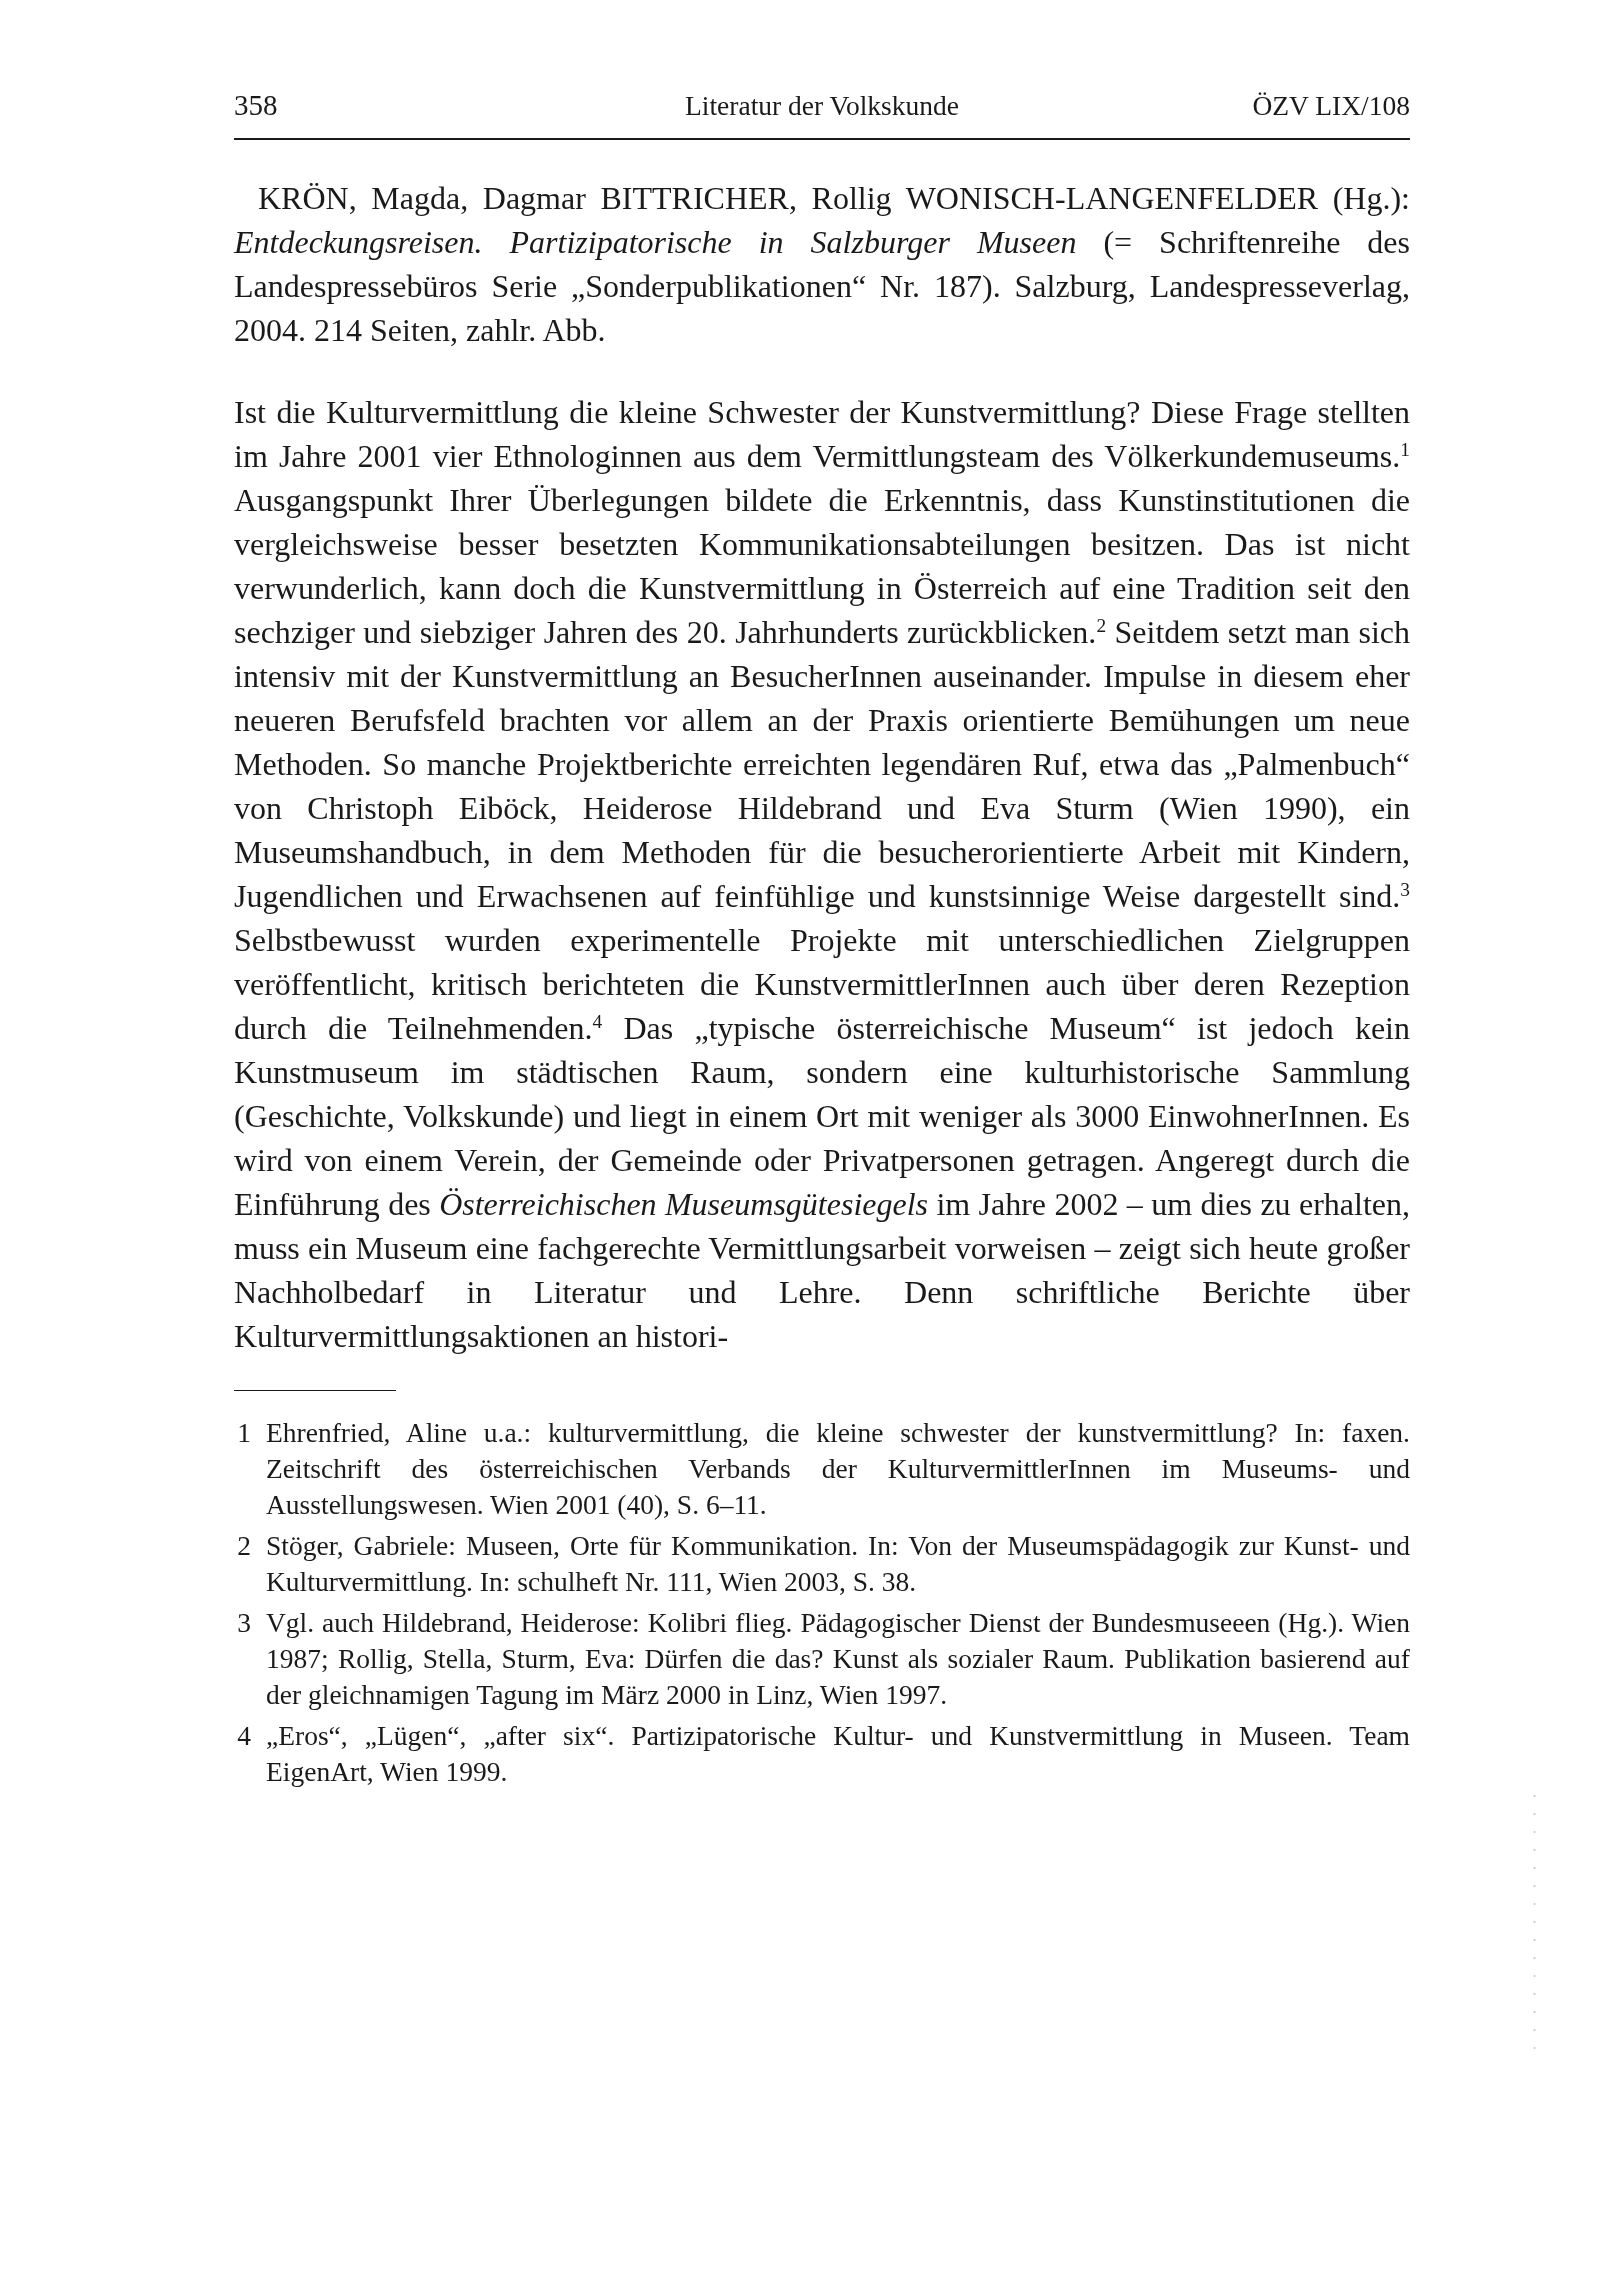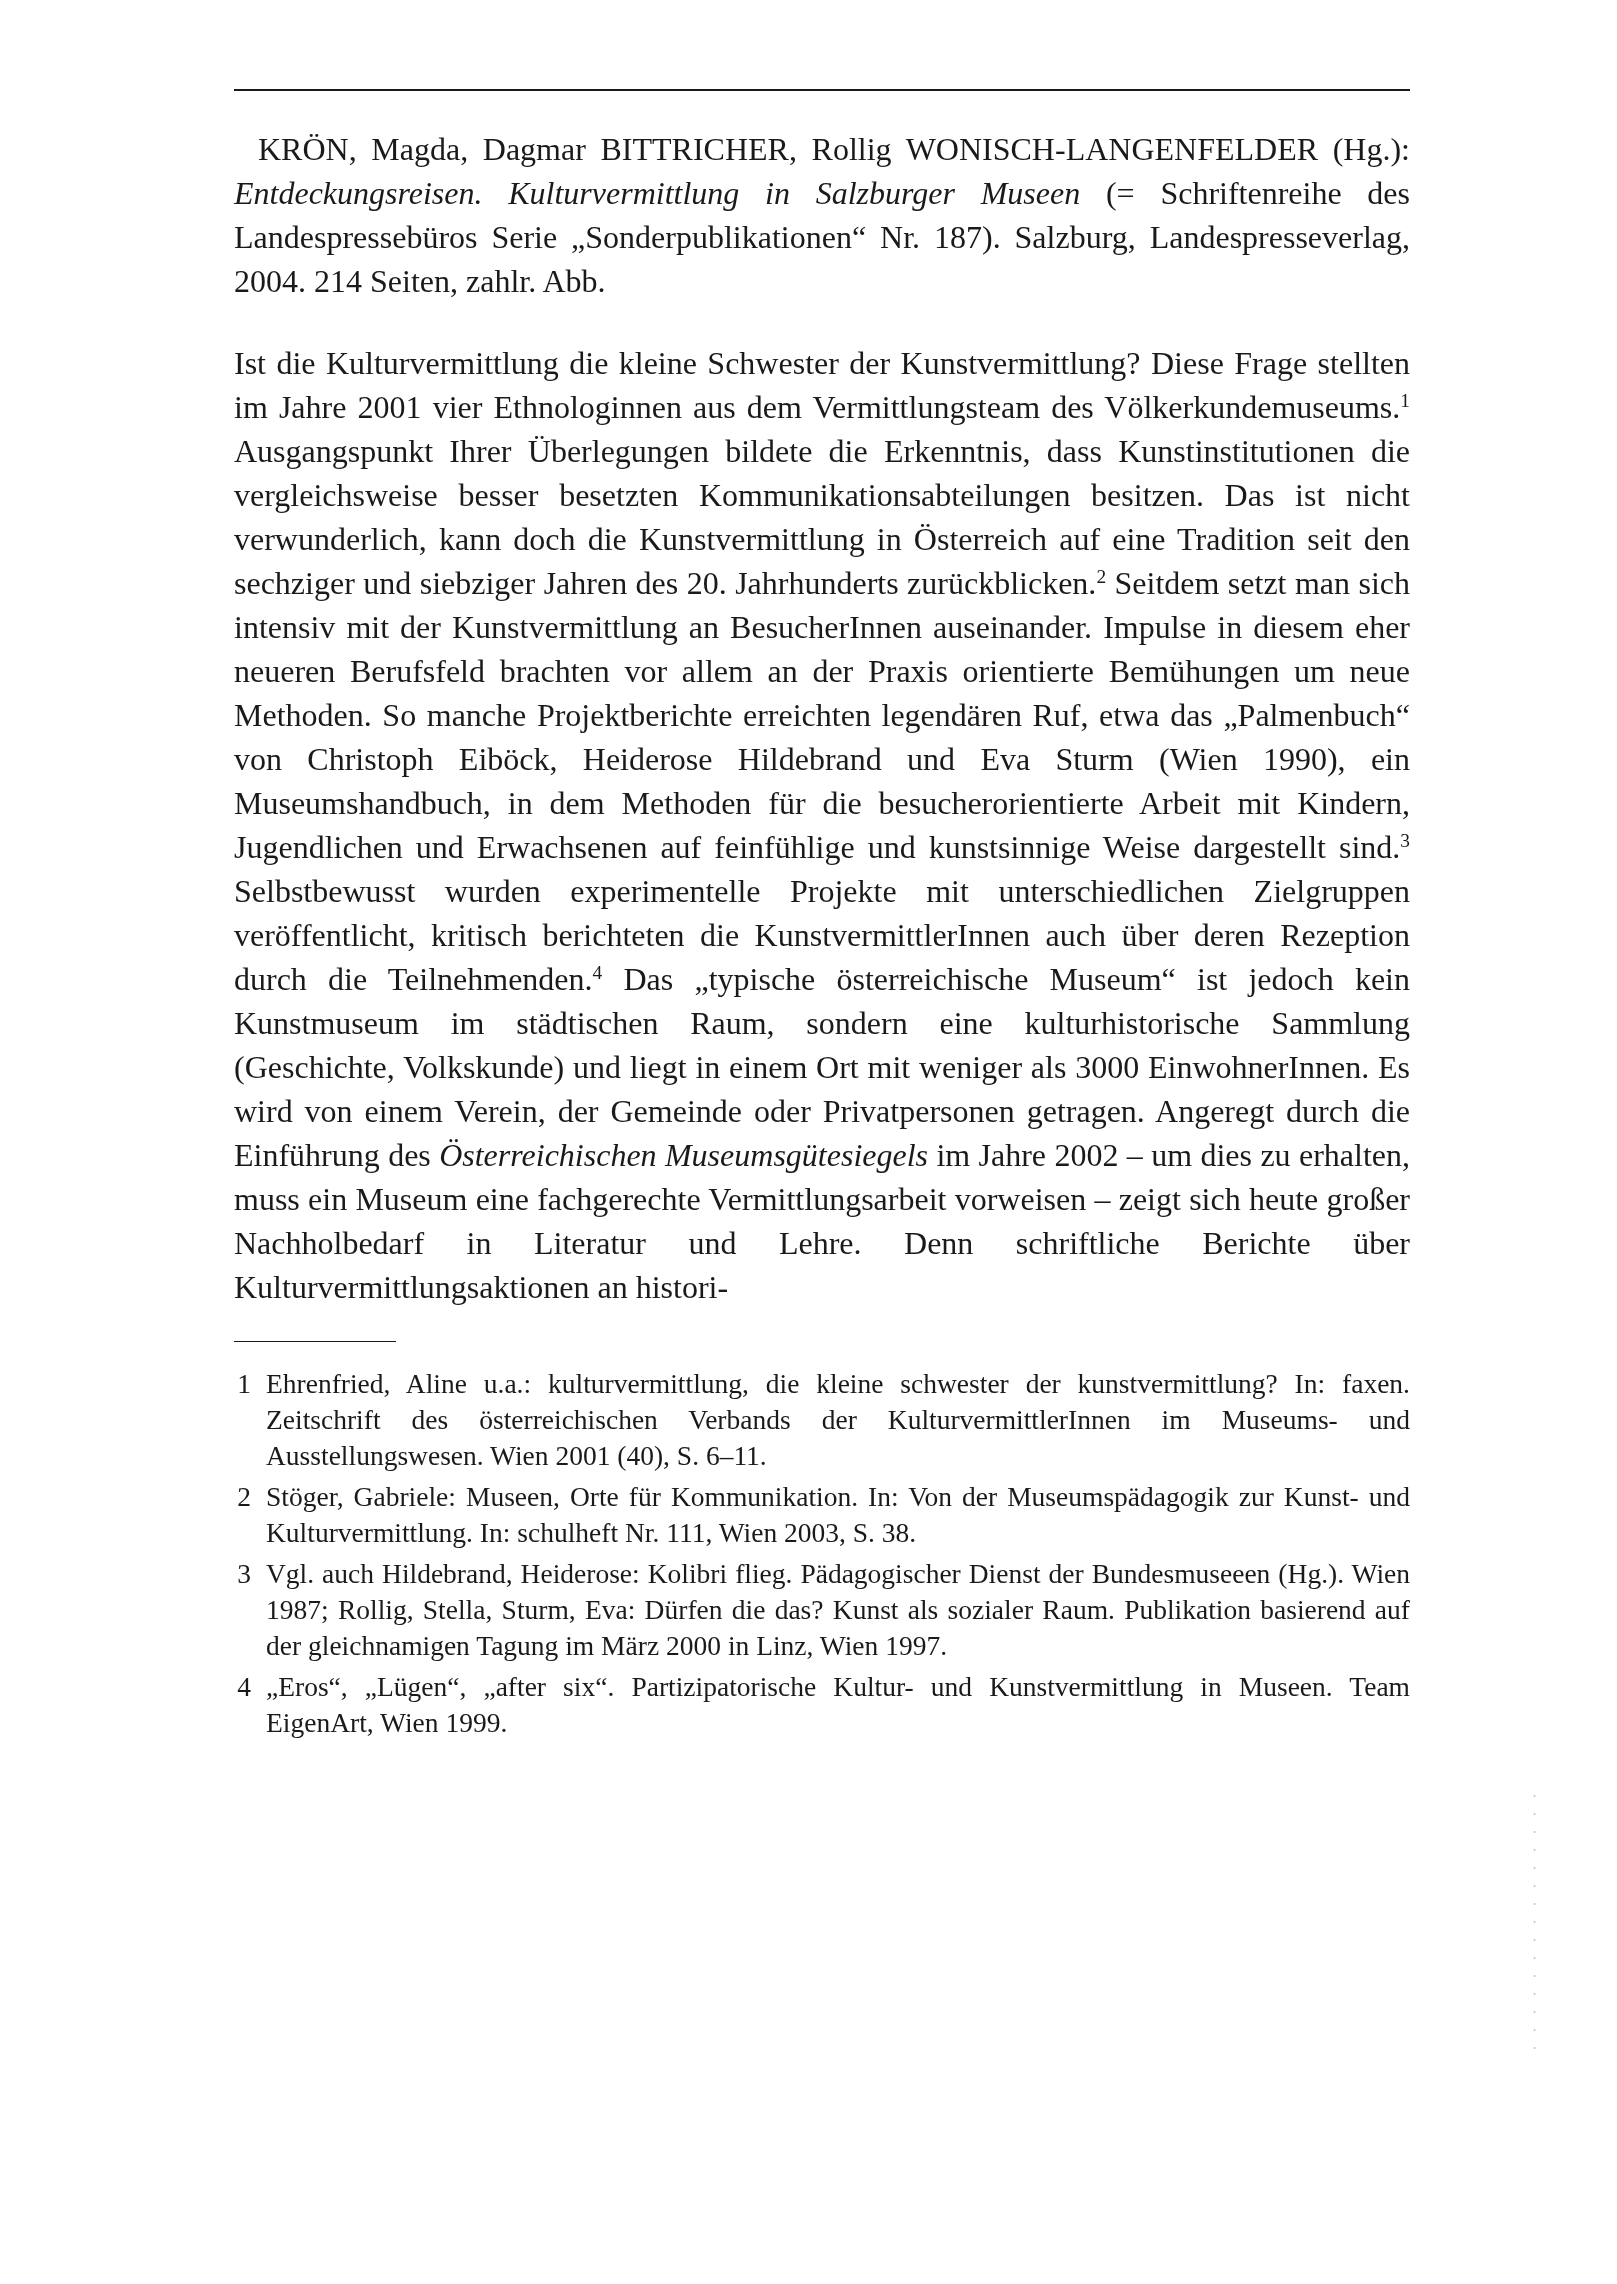--- a/index.html
+++ b/index.html
@@ -84,23 +84,28 @@
     background-image: radial-gradient(circle, #b8b8b8 1px, transparent 1.3px);
     background-size: 3.2px 18px;
     opacity: 0.7;
   }
 </style>
 </head>
 <body>
 
 <div class="page">
 
+  <div class="running-head">
+    <span class="page-number">358</span>
+    <span class="section-title">Literatur der Volkskunde</span>
+    <span class="journal-ref">ÖZV LIX/108</span>
+  </div>
   <div class="head-rule"></div>
 
-  <p class="biblio"><span>KRÖN, Magda, Dagmar BITTRICHER, Rollig WONISCH-LANGEN­FELDER (Hg.): </span><em>Entdeckungsreisen. Kulturvermittlung in Salzburger Muse­en</em><span> (= Schriftenreihe des Landespressebüros Serie „Sonderpublikationen“ Nr. 187). Salzburg, Landespresseverlag, 2004. 214 Seiten, zahlr. Abb.</span></p>
+  <p class="biblio"><span>KRÖN, Magda, Dagmar BITTRICHER, Rollig WONISCH-LANGEN­FELDER (Hg.): </span><em>Entdeckungsreisen. Partizipatorische in Salzburger Muse­en</em><span> (= Schriftenreihe des Landespressebüros Serie „Sonderpublikationen“ Nr. 187). Salzburg, Landespresseverlag, 2004. 214 Seiten, zahlr. Abb.</span></p>
 
   <p class="body-text"><span>Ist die Kulturvermittlung die kleine Schwester der Kunstvermittlung? Diese Frage stellten im Jahre 2001 vier Ethnologinnen aus dem Vermittlungsteam des Völkerkundemuseums.</span><sup class="fn">1</sup><span> Ausgangspunkt Ihrer Überlegungen bildete die Erkenntnis, dass Kunstinstitutionen die vergleichsweise besser besetzten Kommunikationsabteilungen besitzen. Das ist nicht verwunderlich, kann doch die Kunstvermittlung in Österreich auf eine Tradition seit den sechzi­ger und siebziger Jahren des 20. Jahrhunderts zurückblicken.</span><sup class="fn">2</sup><span> Seitdem setzt man sich intensiv mit der Kunstvermittlung an BesucherInnen auseinander. Impulse in diesem eher neueren Berufsfeld brachten vor allem an der Praxis orientierte Bemühungen um neue Methoden. So manche Projektberichte erreichten legendären Ruf, etwa das „Palmenbuch“ von Christoph Eiböck, Heiderose Hildebrand und Eva Sturm (Wien 1990), ein Museumshandbuch, in dem Methoden für die besucherorientierte Arbeit mit Kindern, Jugendli­chen und Erwachsenen auf feinfühlige und kunstsinnige Weise dargestellt sind.</span><sup class="fn">3</sup><span> Selbstbewusst wurden experimentelle Projekte mit unterschiedlichen Zielgruppen veröffentlicht, kritisch berichteten die KunstvermittlerInnen auch über deren Rezeption durch die Teilnehmenden.</span><sup class="fn">4</sup><span> Das „typische öster­reichische Museum“ ist jedoch kein Kunstmuseum im städtischen Raum, sondern eine kulturhistorische Sammlung (Geschichte, Volkskunde) und liegt in einem Ort mit weniger als 3000 EinwohnerInnen. Es wird von einem Verein, der Gemeinde oder Privatpersonen getragen. Angeregt durch die Einführung des </span><em>Österreichischen Museumsgütesiegels</em><span> im Jahre 2002 – um dies zu erhalten, muss ein Museum eine fachgerechte Vermittlungsarbeit vorweisen – zeigt sich heute großer Nachholbedarf in Literatur und Lehre. Denn schriftliche Berichte über Kulturvermittlungsaktionen an histori-</span></p>
 
   <div class="fn-rule"></div>
 
   <div class="footnotes">
     <div class="footnote">
       <span class="fn-num">1</span>
       <span>Ehrenfried, Aline u.a.: kulturvermittlung, die kleine schwester der kunstvermitt­lung? In: faxen. Zeitschrift des österreichischen Verbands der Kulturvermittle­rInnen im Museums- und Ausstellungswesen. Wien 2001 (40), S. 6–11.</span>
     </div>

